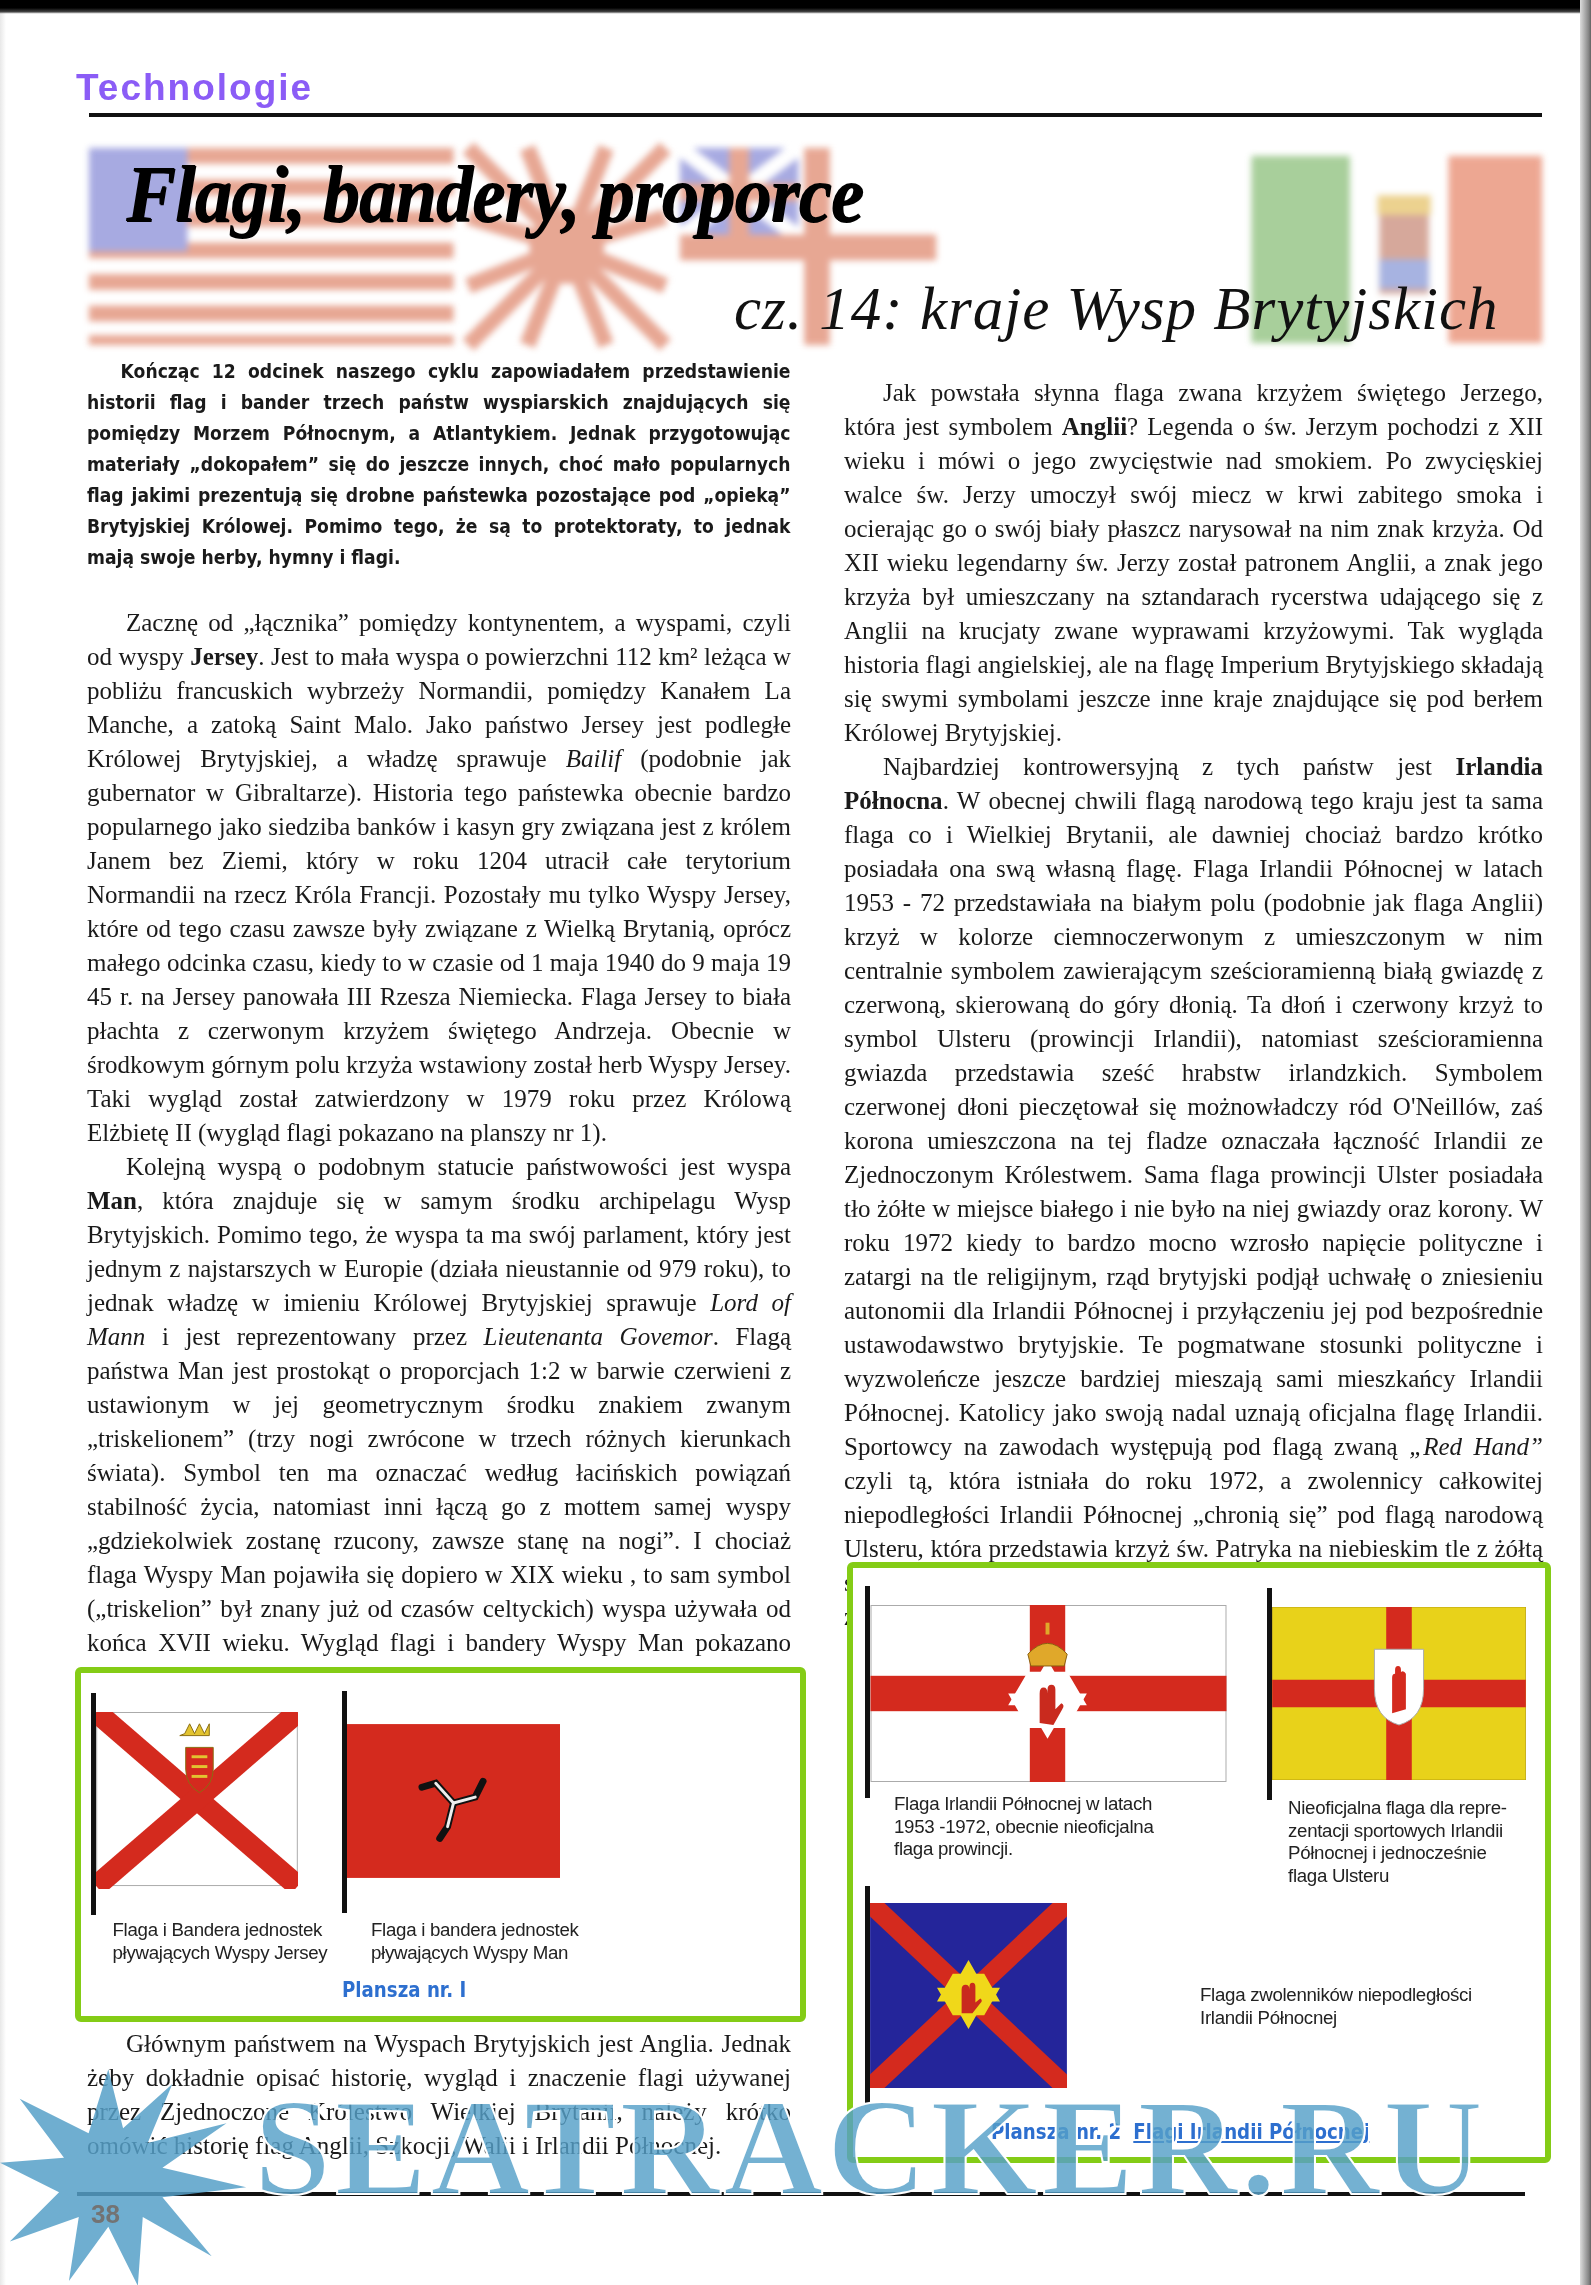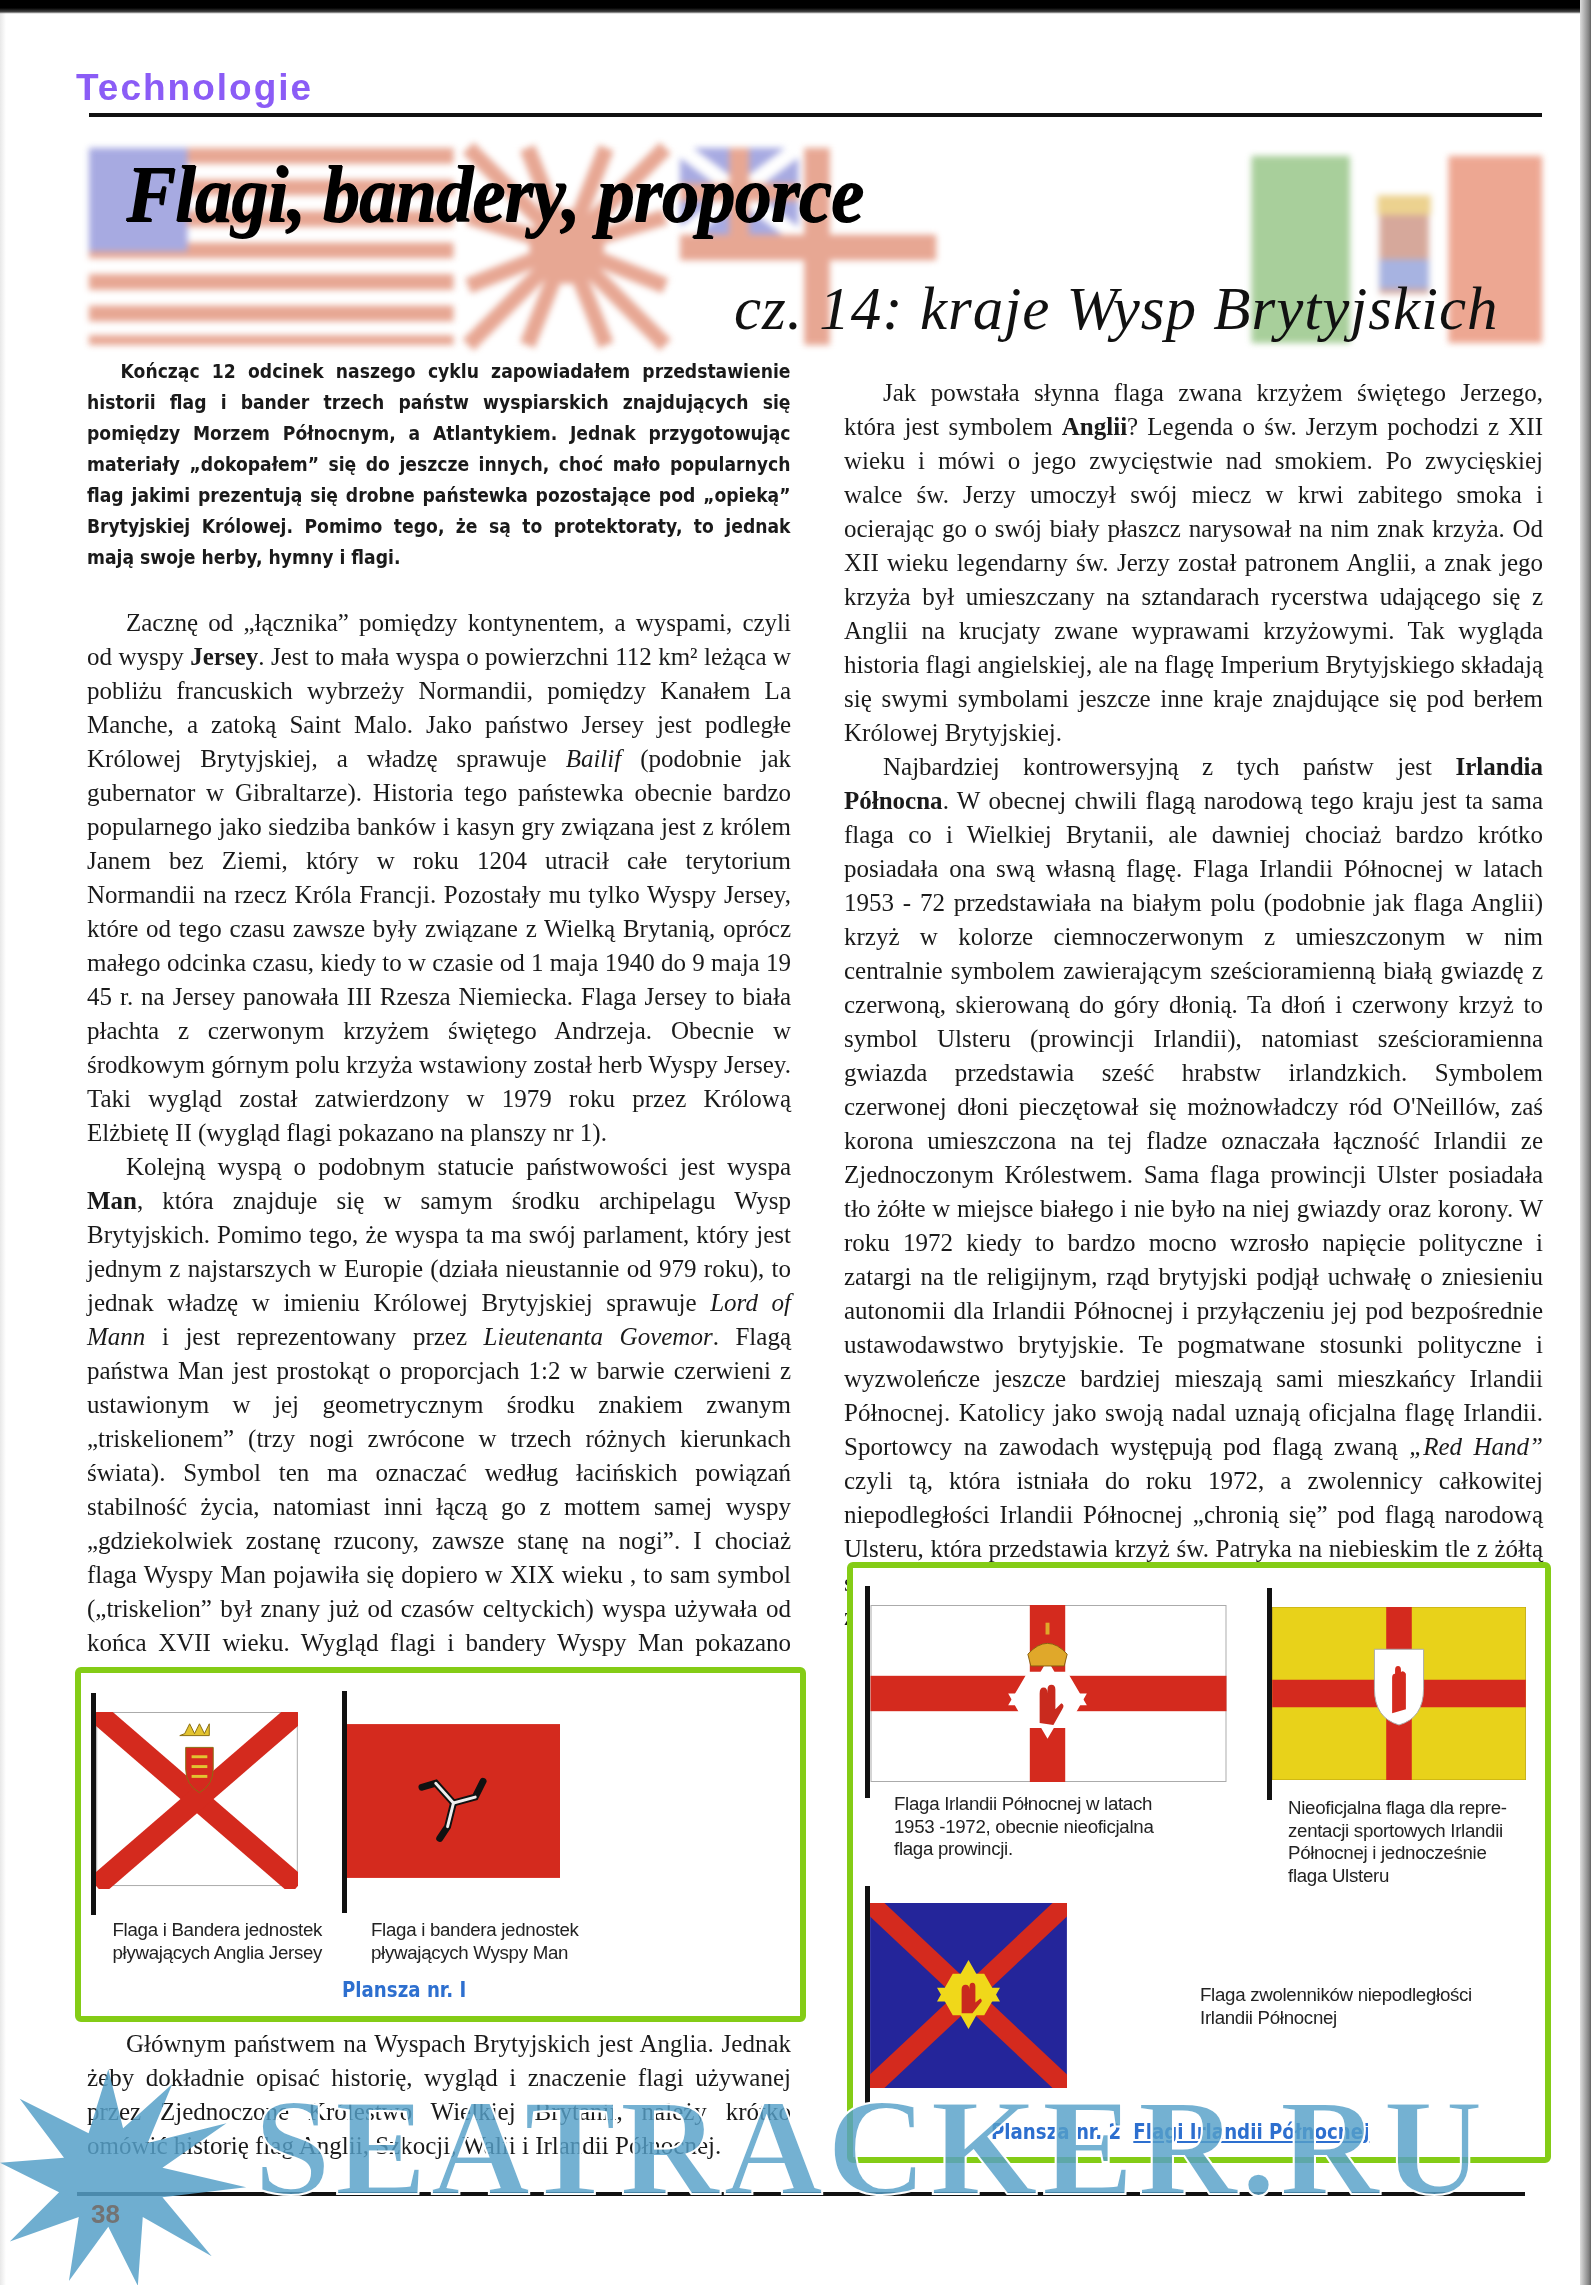--- a/index.html
+++ b/index.html
@@ -158,21 +158,21 @@
     <g>
       <path d="M90 22 l5 -10 l5 10 l5 -10 l5 10 l5 -10 l0 12 l-30 0 z" fill="#e2c330" stroke="#8a6d10" stroke-width="1"></path>
       <path d="M91 36 h28 v22 q0 16 -14 24 q-14 -8 -14 -24 z" fill="#d42a1e" stroke="#8a6d10" stroke-width="1"></path>
       <rect x="97" y="44" width="16" height="3" fill="#e2c330"></rect>
         <rect x="97" y="54" width="16" height="3" fill="#e2c330"></rect>
         <rect x="97" y="64" width="16" height="3" fill="#e2c330"></rect>
     </g>
   </svg>
   <div class="caption" style="left:31.5px; top:246px;">
       <div>Flaga i Bandera jednostek</div>
-      <div>pływających Anglia Jersey</div>
+      <div>pływających Wyspy Jersey</div>
     </div>
 
   <div class="pole" style="left:261px; top:17.7px; height:222px;"></div>
   <svg class="flag-wrap" style="left:266px; top:51px;" width="213" height="154" viewBox="0 0 216 156">
     <rect x="0" y="0" width="216" height="156" fill="#d42a1e"></rect>
     <g transform="translate(108,80)" stroke="#111" stroke-width="7" stroke-linecap="round" fill="none">
       <path d="M0 0 L-18 -20 L-32 -16"></path>
       <path d="M0 0 L22 -6 L30 -22"></path>
       <path d="M0 0 L-6 24 L-14 36"></path>
     </g>

